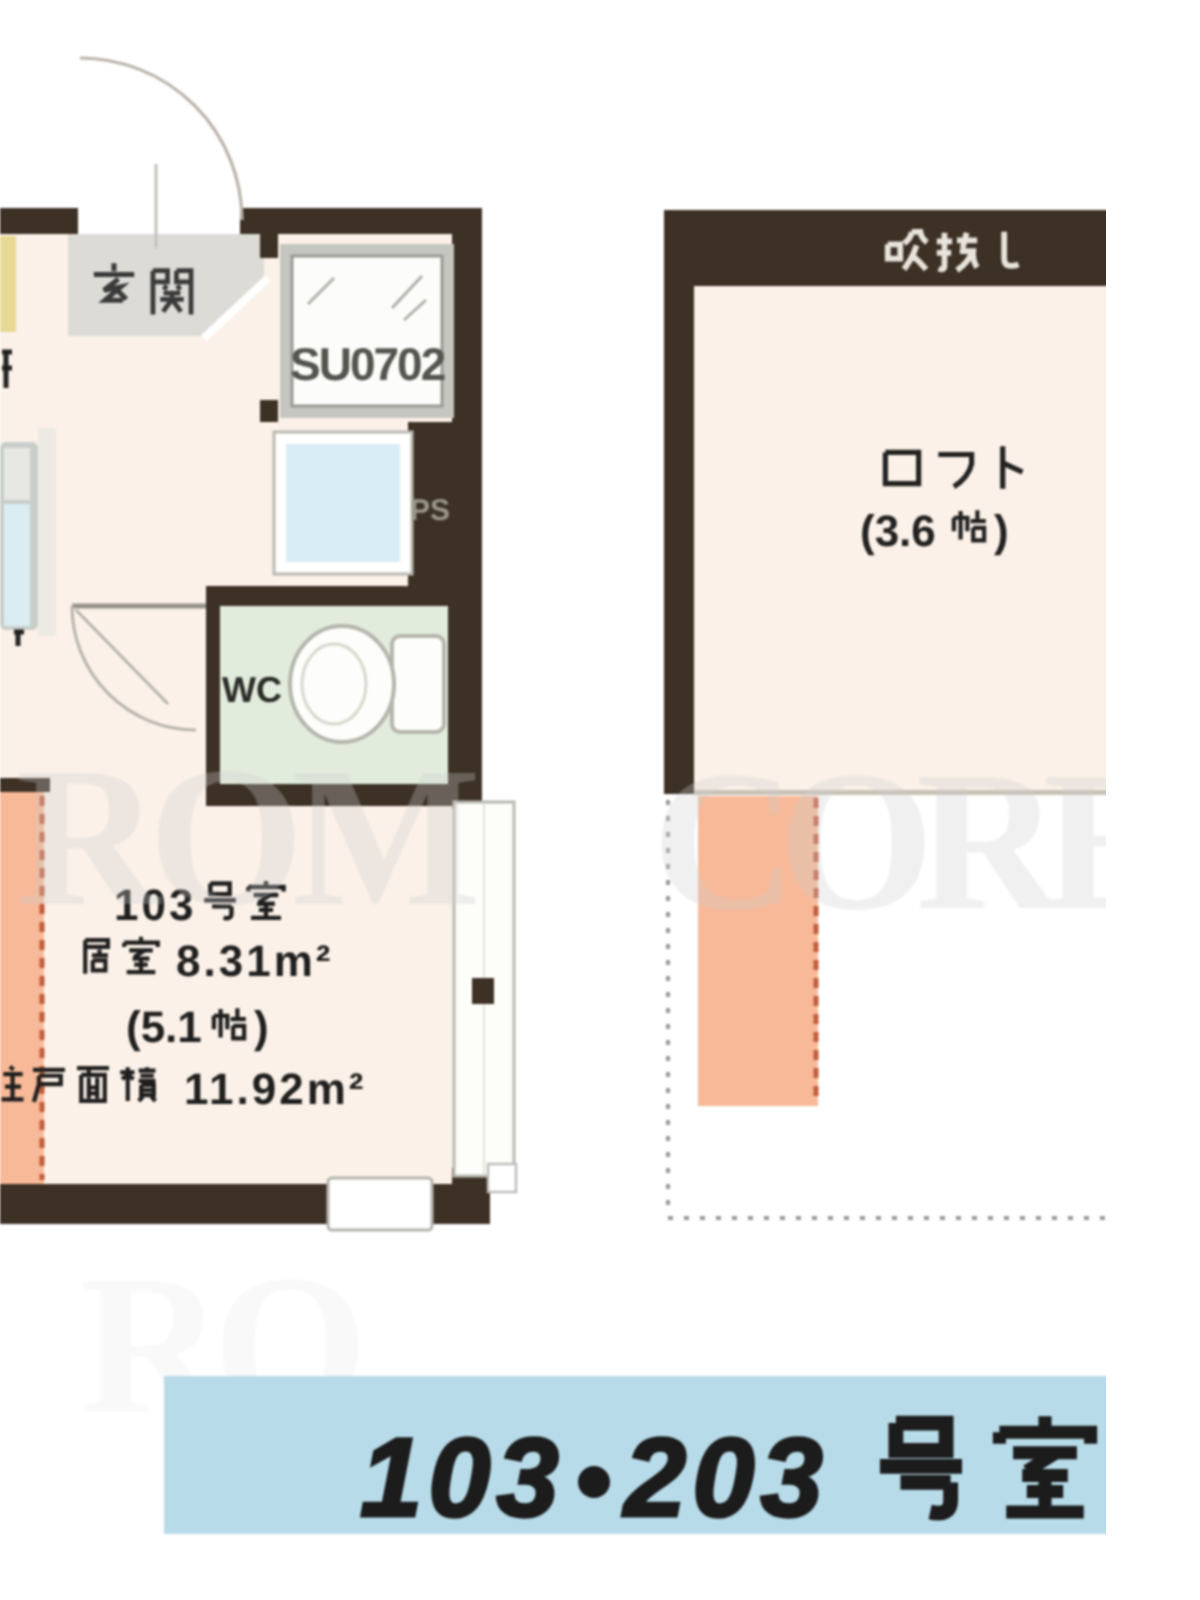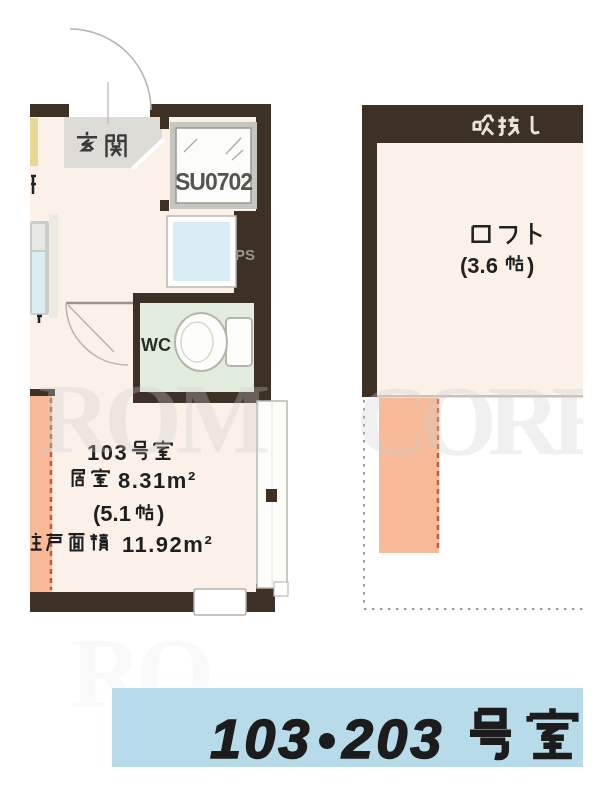--- a/index.html
+++ b/index.html
@@ -1,17 +1,17 @@
 <!DOCTYPE html>
 <html><head>
 <meta charset="utf-8">
 <style>
   html,body{margin:0;padding:0;background:#ffffff;}
   .page{width:553px;height:800px;position:relative;overflow:hidden;
-        font-family:"Liberation Sans", sans-serif;margin-left:30px;}
+        font-family:"Liberation Sans", sans-serif;}
   svg{display:block;filter:blur(0.55px);}
 </style>
 </head>
 <body>
 <div class="page">
 <svg width="600" height="800" viewBox="0 0 600 800">
 <defs>
   <symbol id="k-gen" viewBox="0 0 100 100">
           <path d="M50 6 V20 M14 26 H86 M58 34 L32 54 L62 48 L34 72 H66 M56 54 L72 70" fill="none" stroke="currentColor"></path>
         </symbol>

